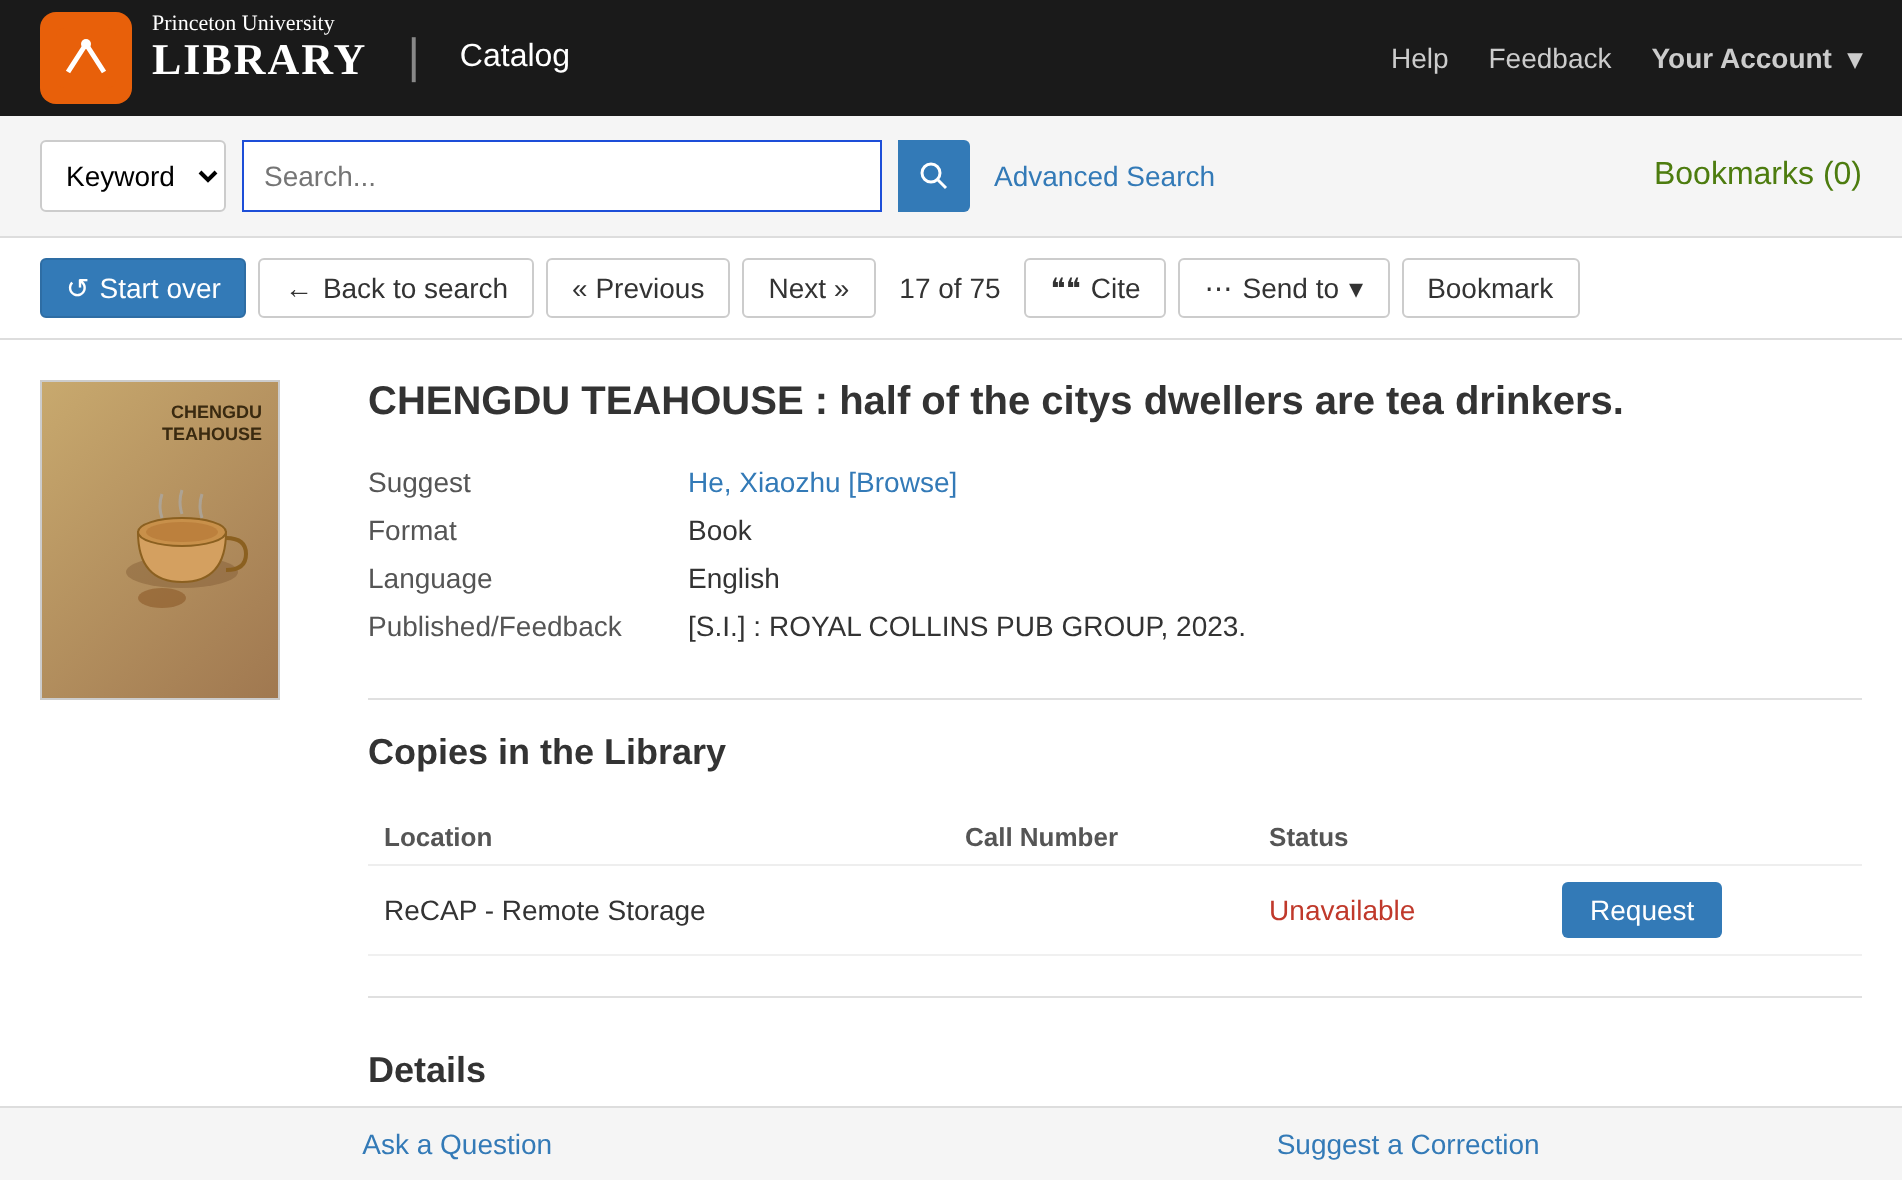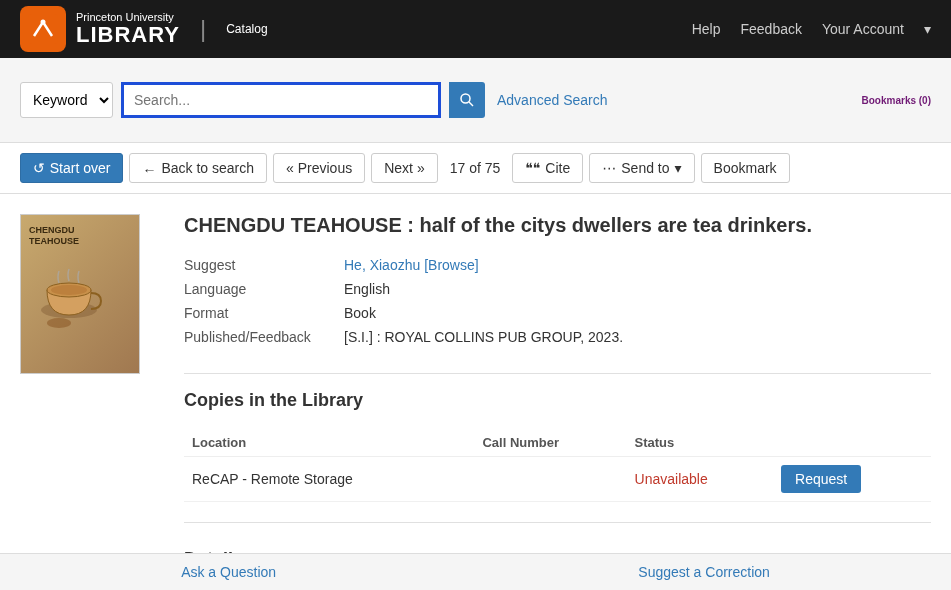--- a/index.html
+++ b/index.html
@@ -14,22 +14,22 @@
       padding: 0 20px;
       height: 58px;
     }
     .header-left {
       display: flex;
       align-items: center;
       gap: 16px;
     }
     .logo-box {
       display: flex;
-      align-items: center;
       gap: 10px;
+      font-family: Liberation Serif, serif;
     }
     .logo-icon {
       background: #e8600a;
       width: 46px;
       height: 46px;
       border-radius: 8px;
       display: flex;
       align-items: center;
       justify-content: center;
     }
@@ -52,62 +52,63 @@
       font-weight: bold;
       letter-spacing: 1px;
     }
     .header-divider {
       color: #888;
       font-size: 24px;
       margin: 0 4px;
     }
     .catalog-text {
       color: #fff;
-      font-size: 12px;
+      font-size: 16px;
       font-weight: normal;
     }
     .header-right {
       display: flex;
       align-items: center;
       gap: 20px;
       color: #ccc;
       font-size: 14px;
     }
     .header-right a {
       color: #ccc;
       text-decoration: none;
     }
     .your-account {
       display: flex;
       align-items: center;
-      gap: 20px;
+      gap: 8px;
+      font-weight: bold;
     }
 
     
     .search-bar {
       background: #f5f5f5;
-      padding: 24px 20px;
+      padding: 12px 20px;
       display: flex;
       align-items: center;
       gap: 8px;
       border-bottom: 1px solid #ddd;
     }
     .keyword-select {
       border: 1px solid #ccc;
       background: #fff;
       padding: 6px 8px;
       font-size: 14px;
       border-radius: 3px;
       height: 36px;
       cursor: pointer;
     }
     .search-input {
       flex: 1;
       max-width: 320px;
-      border: 3px solid #1d4ed8;
+      border: 1px solid #1d4ed8;
       padding: 6px 10px;
       font-size: 14px;
       height: 36px;
     }
     .search-btn {
       background: #337ab7;
       border: none;
       color: #fff;
       width: 36px;
       height: 36px;
@@ -118,24 +119,23 @@
       border-radius: 0 3px 3px 0;
     }
     .advanced-search-link {
       color: #337ab7;
       text-decoration: none;
       font-size: 14px;
       margin-left: 4px;
     }
     .bookmarks-link {
       margin-left: auto;
-      color: #701a75;
-      text-decoration: none;
-      font-size: 10px;
-      font-weight: bold;
+      color: #4d7c0f;
+      text-decoration: none;
+      font-size: 16px;
     }
 
     
     .toolbar {
       padding: 10px 20px;
       display: flex;
       align-items: center;
       gap: 6px;
       border-bottom: 1px solid #ddd;
       background: #fff;
@@ -174,21 +174,21 @@
       width: 140px;
       flex-shrink: 0;
     }
     .book-cover-img {
       width: 120px;
       height: 160px;
       background: linear-gradient(135deg, #c8a96e 0%, #a07850 100%);
       border: 1px solid #ccc;
       display: flex;
       flex-direction: column;
-      align-items: flex-start;
+      align-items: flex-end;
       justify-content: flex-start;
       padding: 10px 8px;
       position: relative;
       overflow: hidden;
     }
     .cover-title-top {
       font-size: 9px;
       font-weight: bold;
       color: #3a2a10;
       text-align: center;
@@ -419,26 +419,26 @@
 
       <table class="metadata-table">
         <tbody>
             <tr>
           <td>Suggest</td>
           <td>
             <a href="#">He, Xiaozhu [Browse]</a>
           </td>
         </tr>
         <tr>
+          <td>Format</td>
+          <td>Book</td>
+        </tr>
+        <tr>
           <td>Language</td>
           <td>English</td>
-        </tr>
-        <tr>
-          <td>Format</td>
-          <td>Book</td>
         </tr>
         <tr>
           <td>Published/Feedback</td>
           <td>[S.I.] : ROYAL COLLINS PUB GROUP, 2023.</td>
         </tr>
       </tbody>
         </table>
 
       <hr class="separator-line">
 

